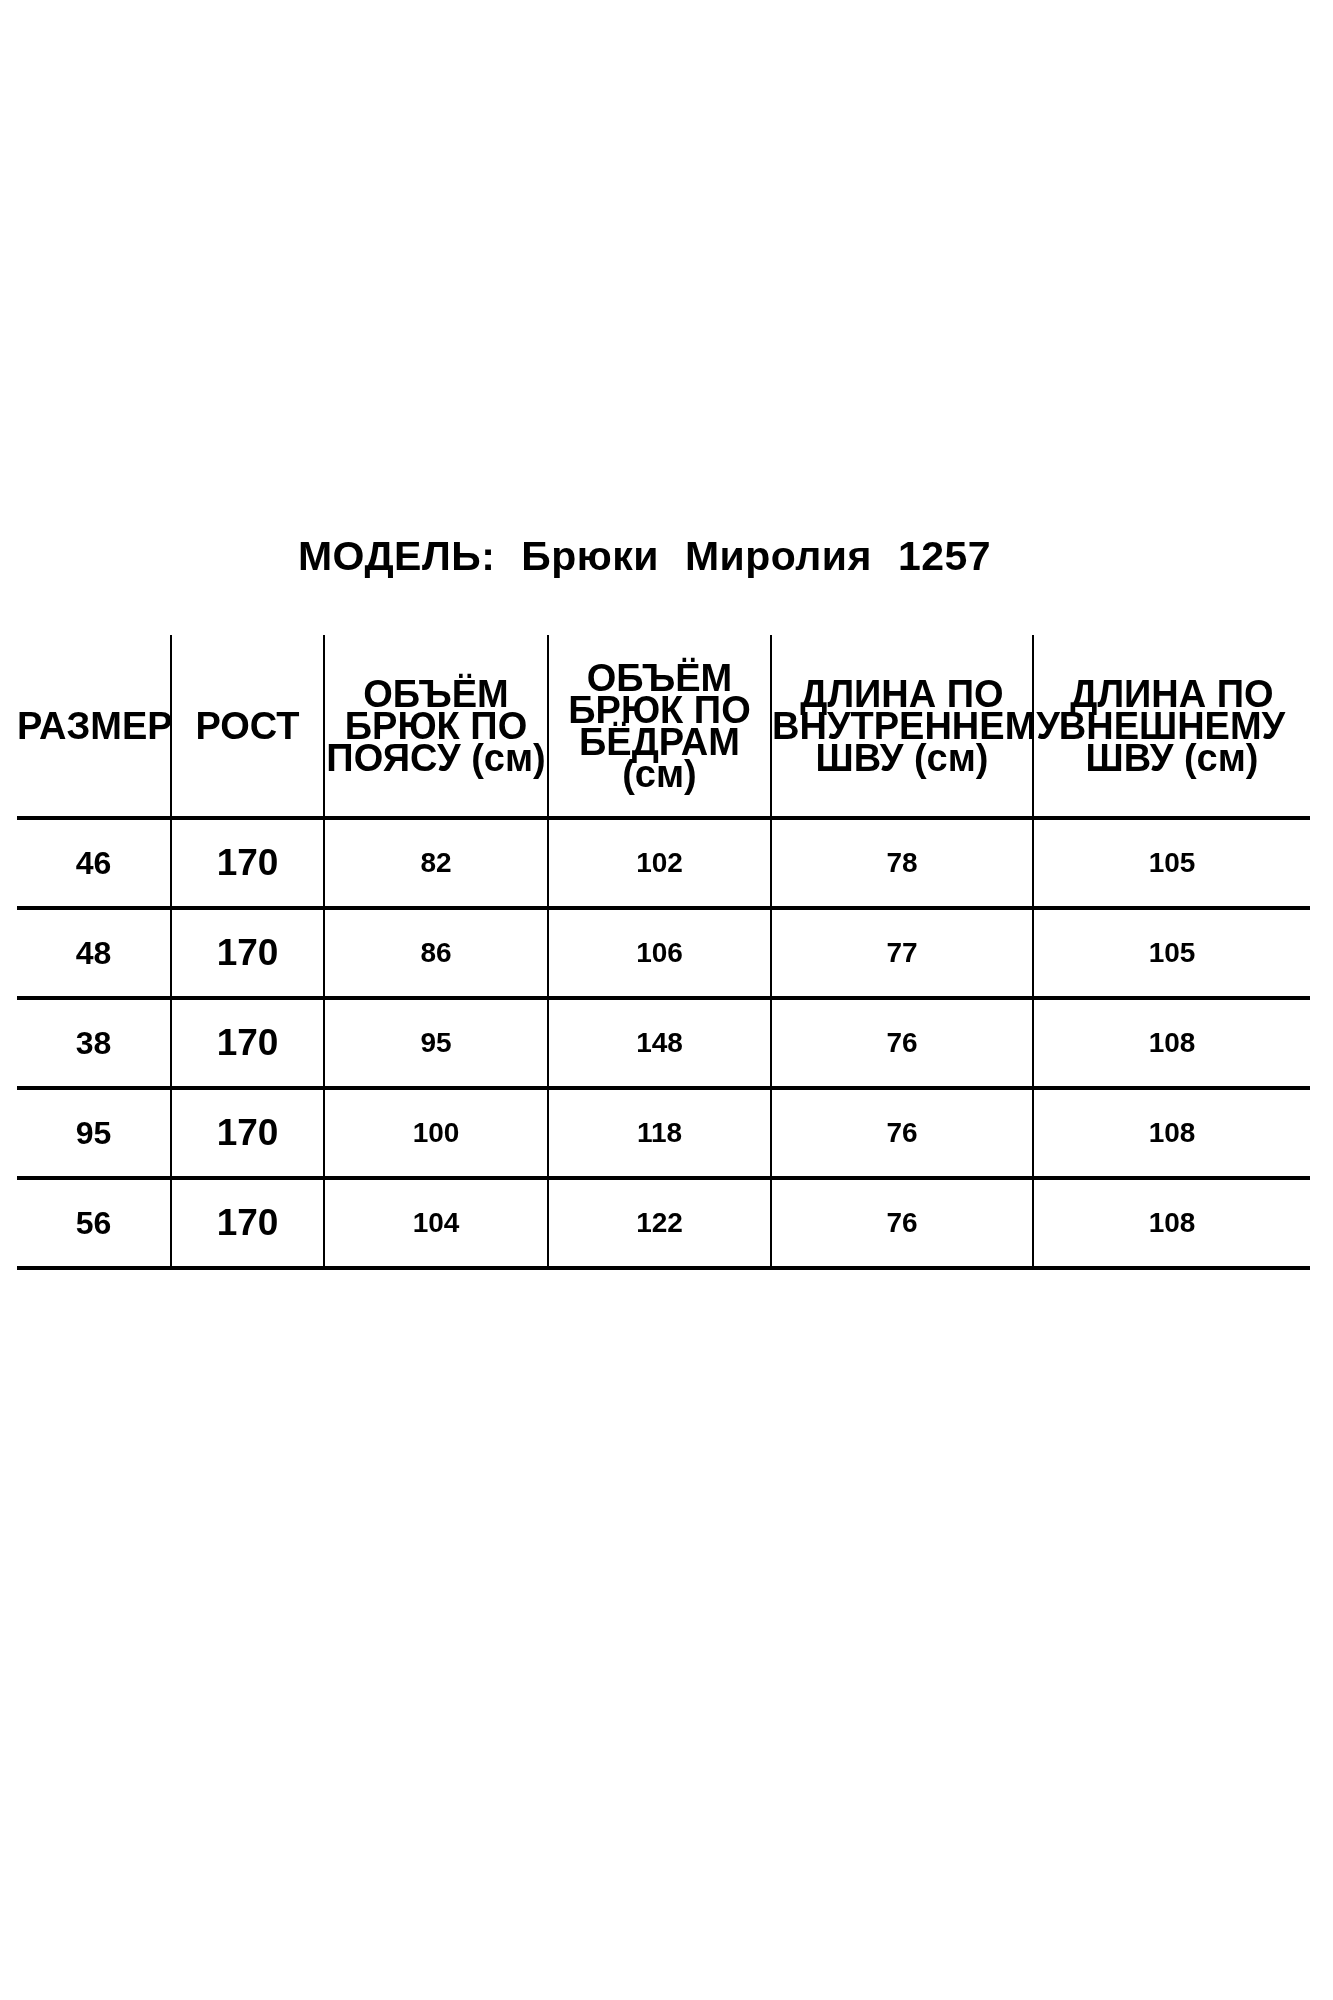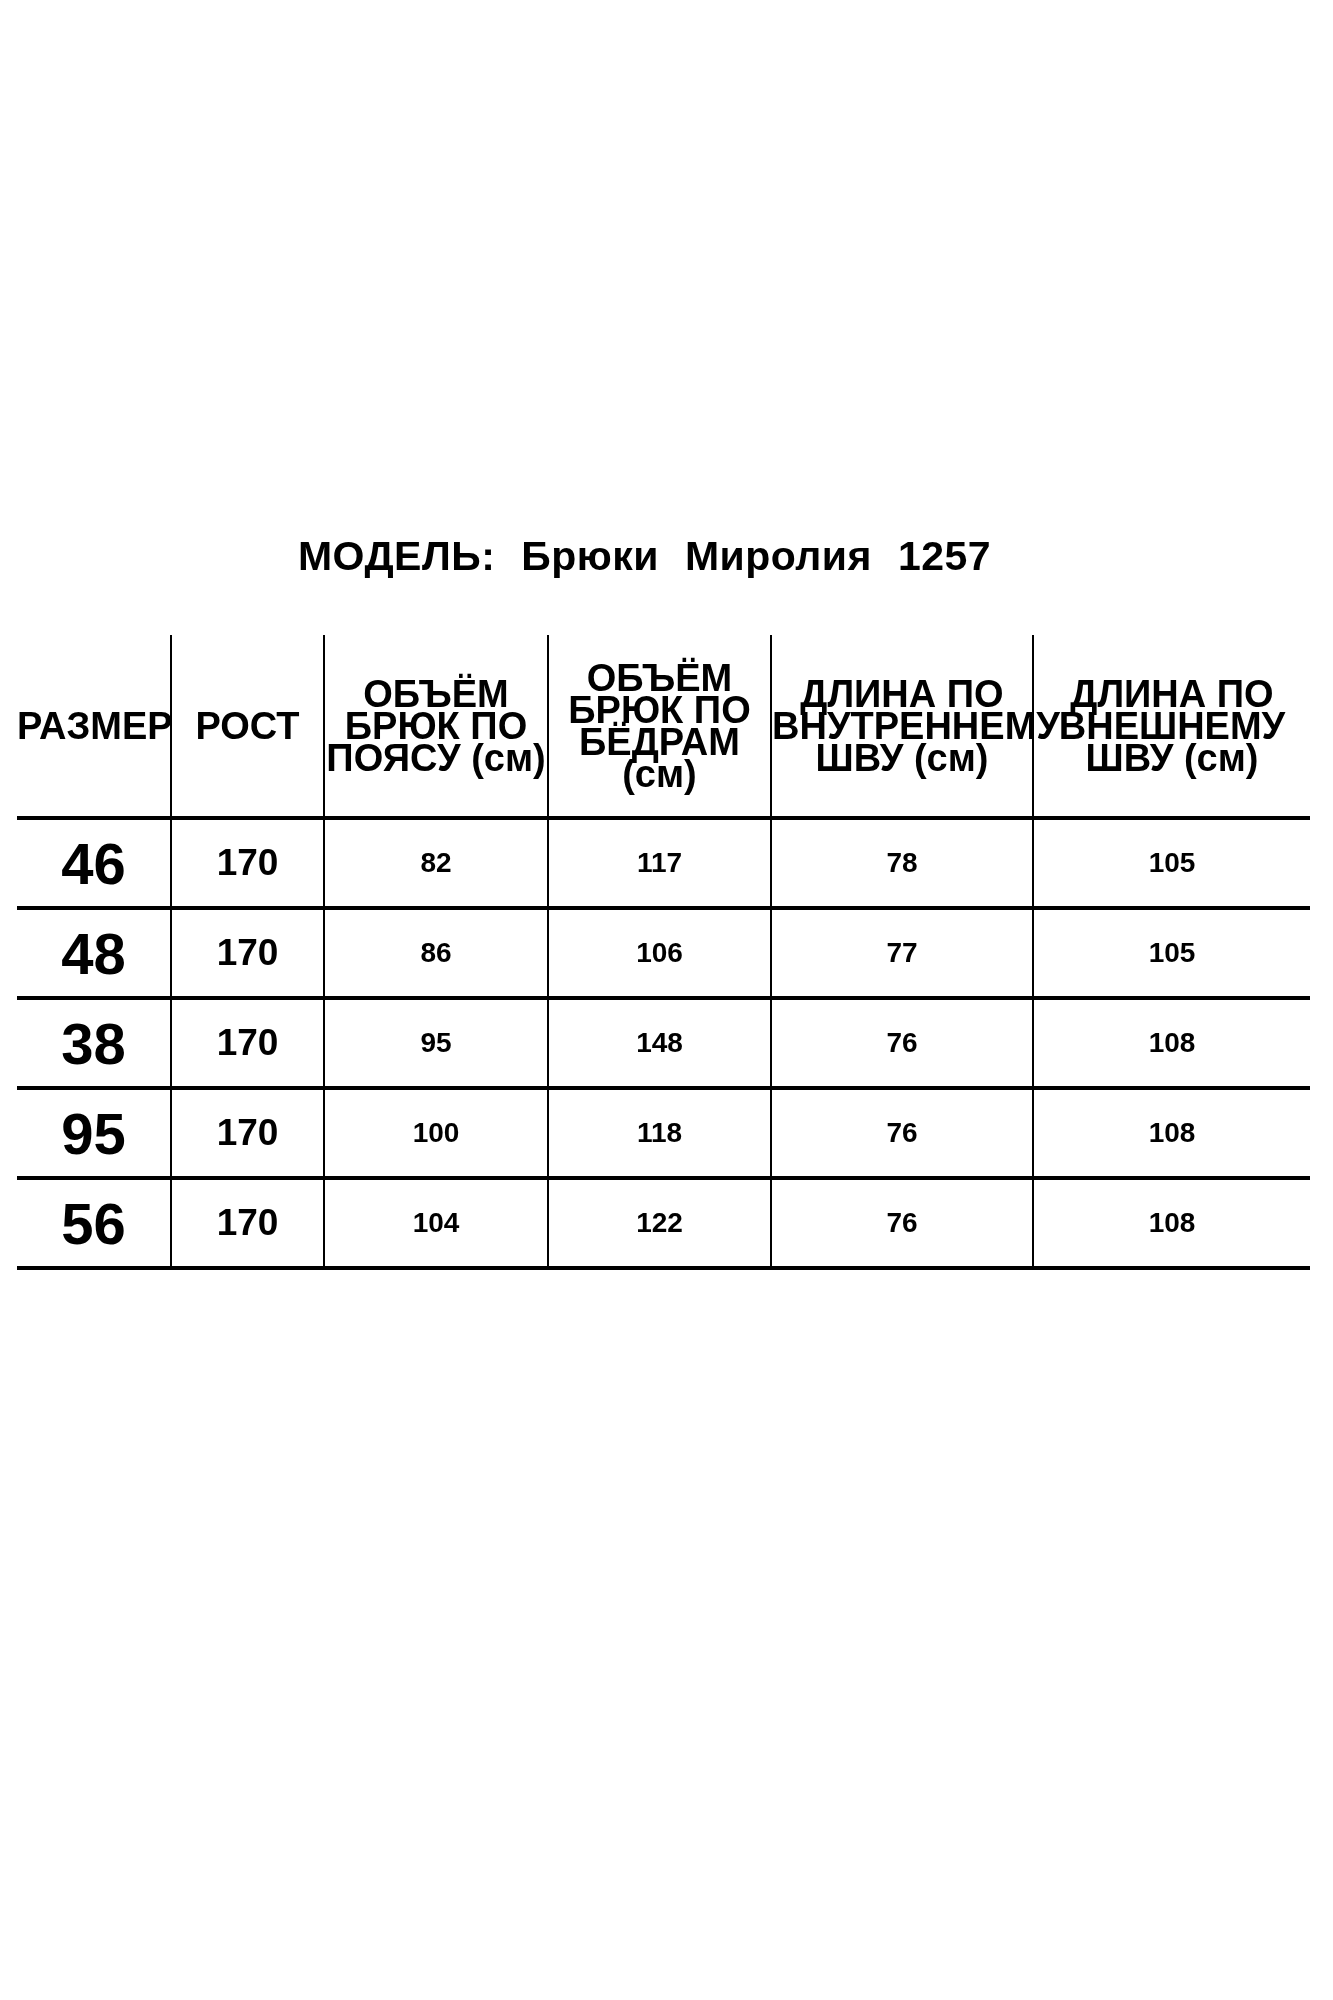--- a/index.html
+++ b/index.html
@@ -57,21 +57,21 @@
     font-size: 38px;
     line-height: 32px;
     font-weight: bold;
     white-space: pre-line;
     border-bottom: 4px solid #000;
     margin-left: 8px;
   }
   .size-table td {
     border-bottom: 4px solid #000;
   }
-  td.c-size   { font-size: 58px; }
+  td.c-size   { font-size: 32px; }
   td.c-height { font-size: 37px; }
   td.c-data   { font-size: 28px; }
 </style>
 </head>
 <body>
 
 <div class="page">
 
   <h1 class="title">МОДЕЛЬ: Брюки Миролия 1257</h1>
 
@@ -100,21 +100,21 @@
         <th>ДЛИНА ПО
 ВНЕШНЕМУ
 ШВУ (см)</th>
       </tr>
     </thead>
     <tbody>
       <tr>
         <td class="c-size">46</td>
         <td class="c-height">170</td>
         <td class="c-data">82</td>
-        <td class="c-data">117</td>
+        <td class="c-data">102</td>
         <td class="c-data">78</td>
         <td class="c-data">105</td>
       </tr>
       <tr>
         <td class="c-size">48</td>
         <td class="c-height">170</td>
         <td class="c-data">86</td>
         <td class="c-data">106</td>
         <td class="c-data">77</td>
         <td class="c-data">105</td>

